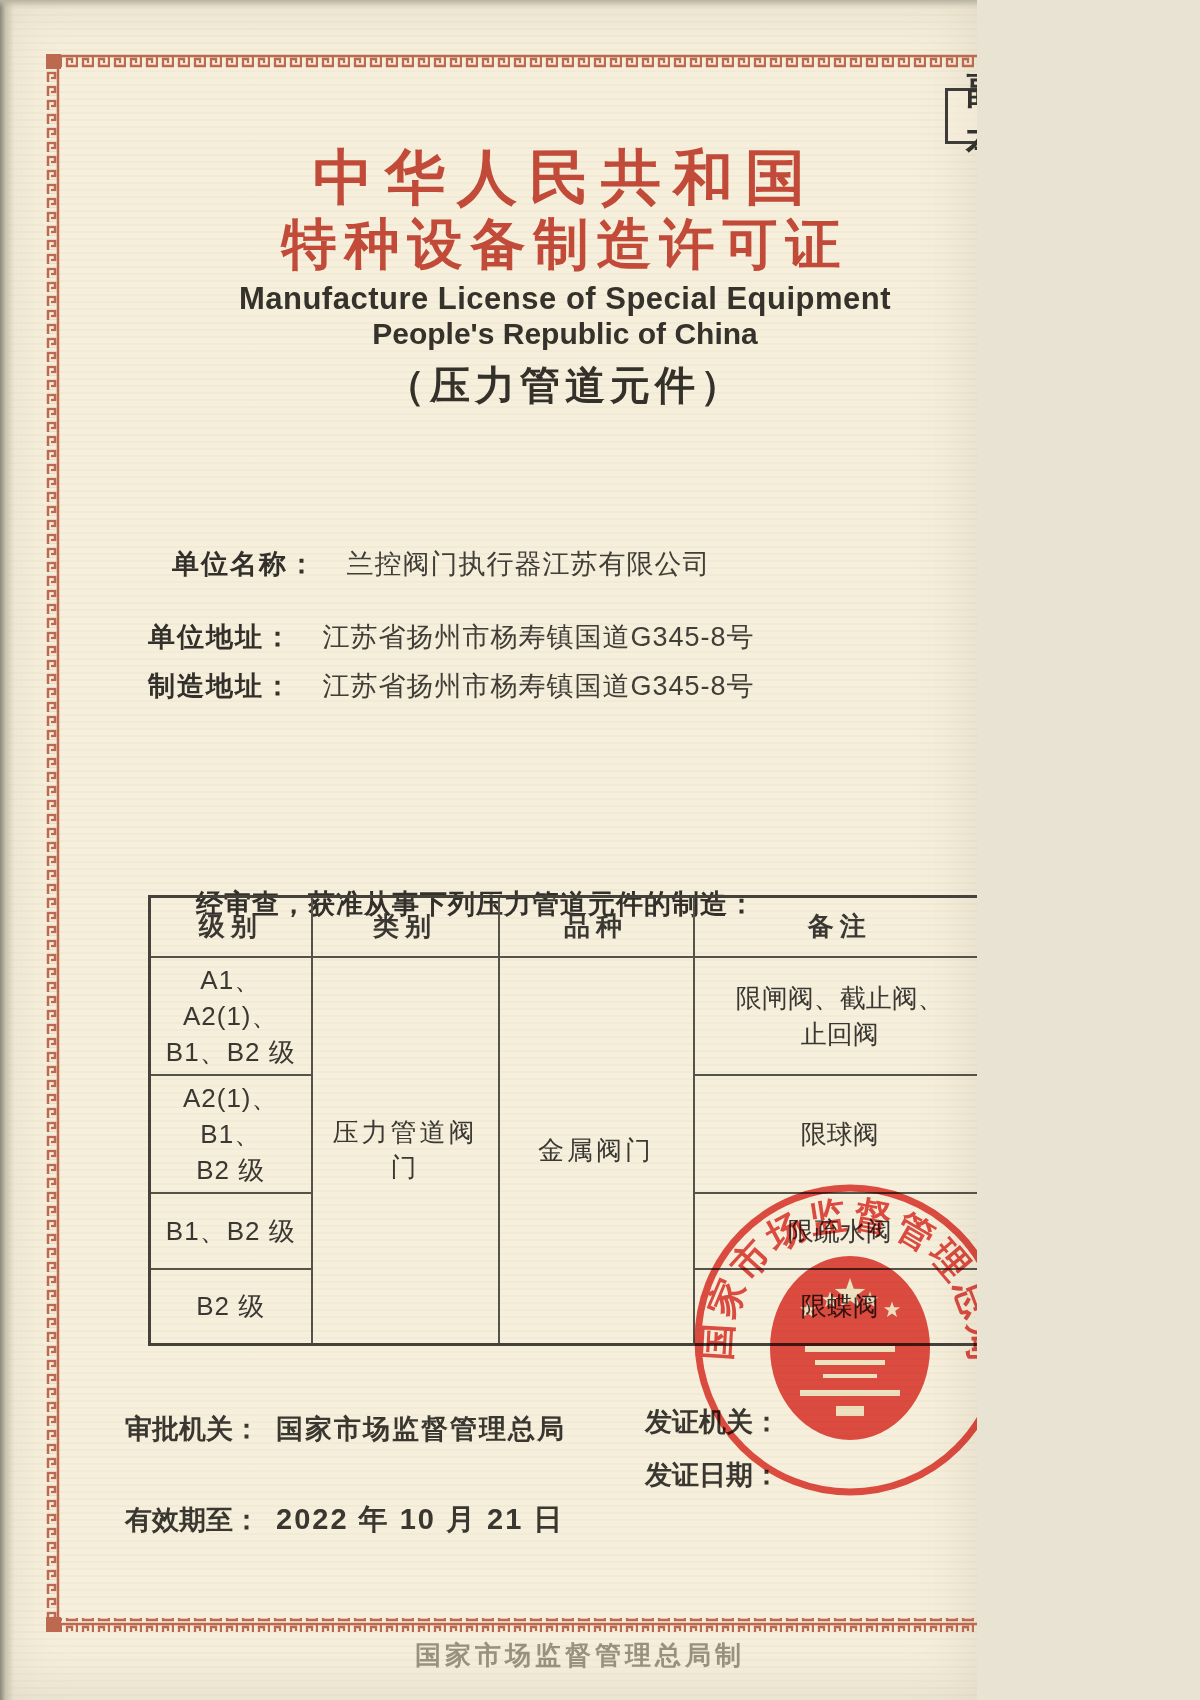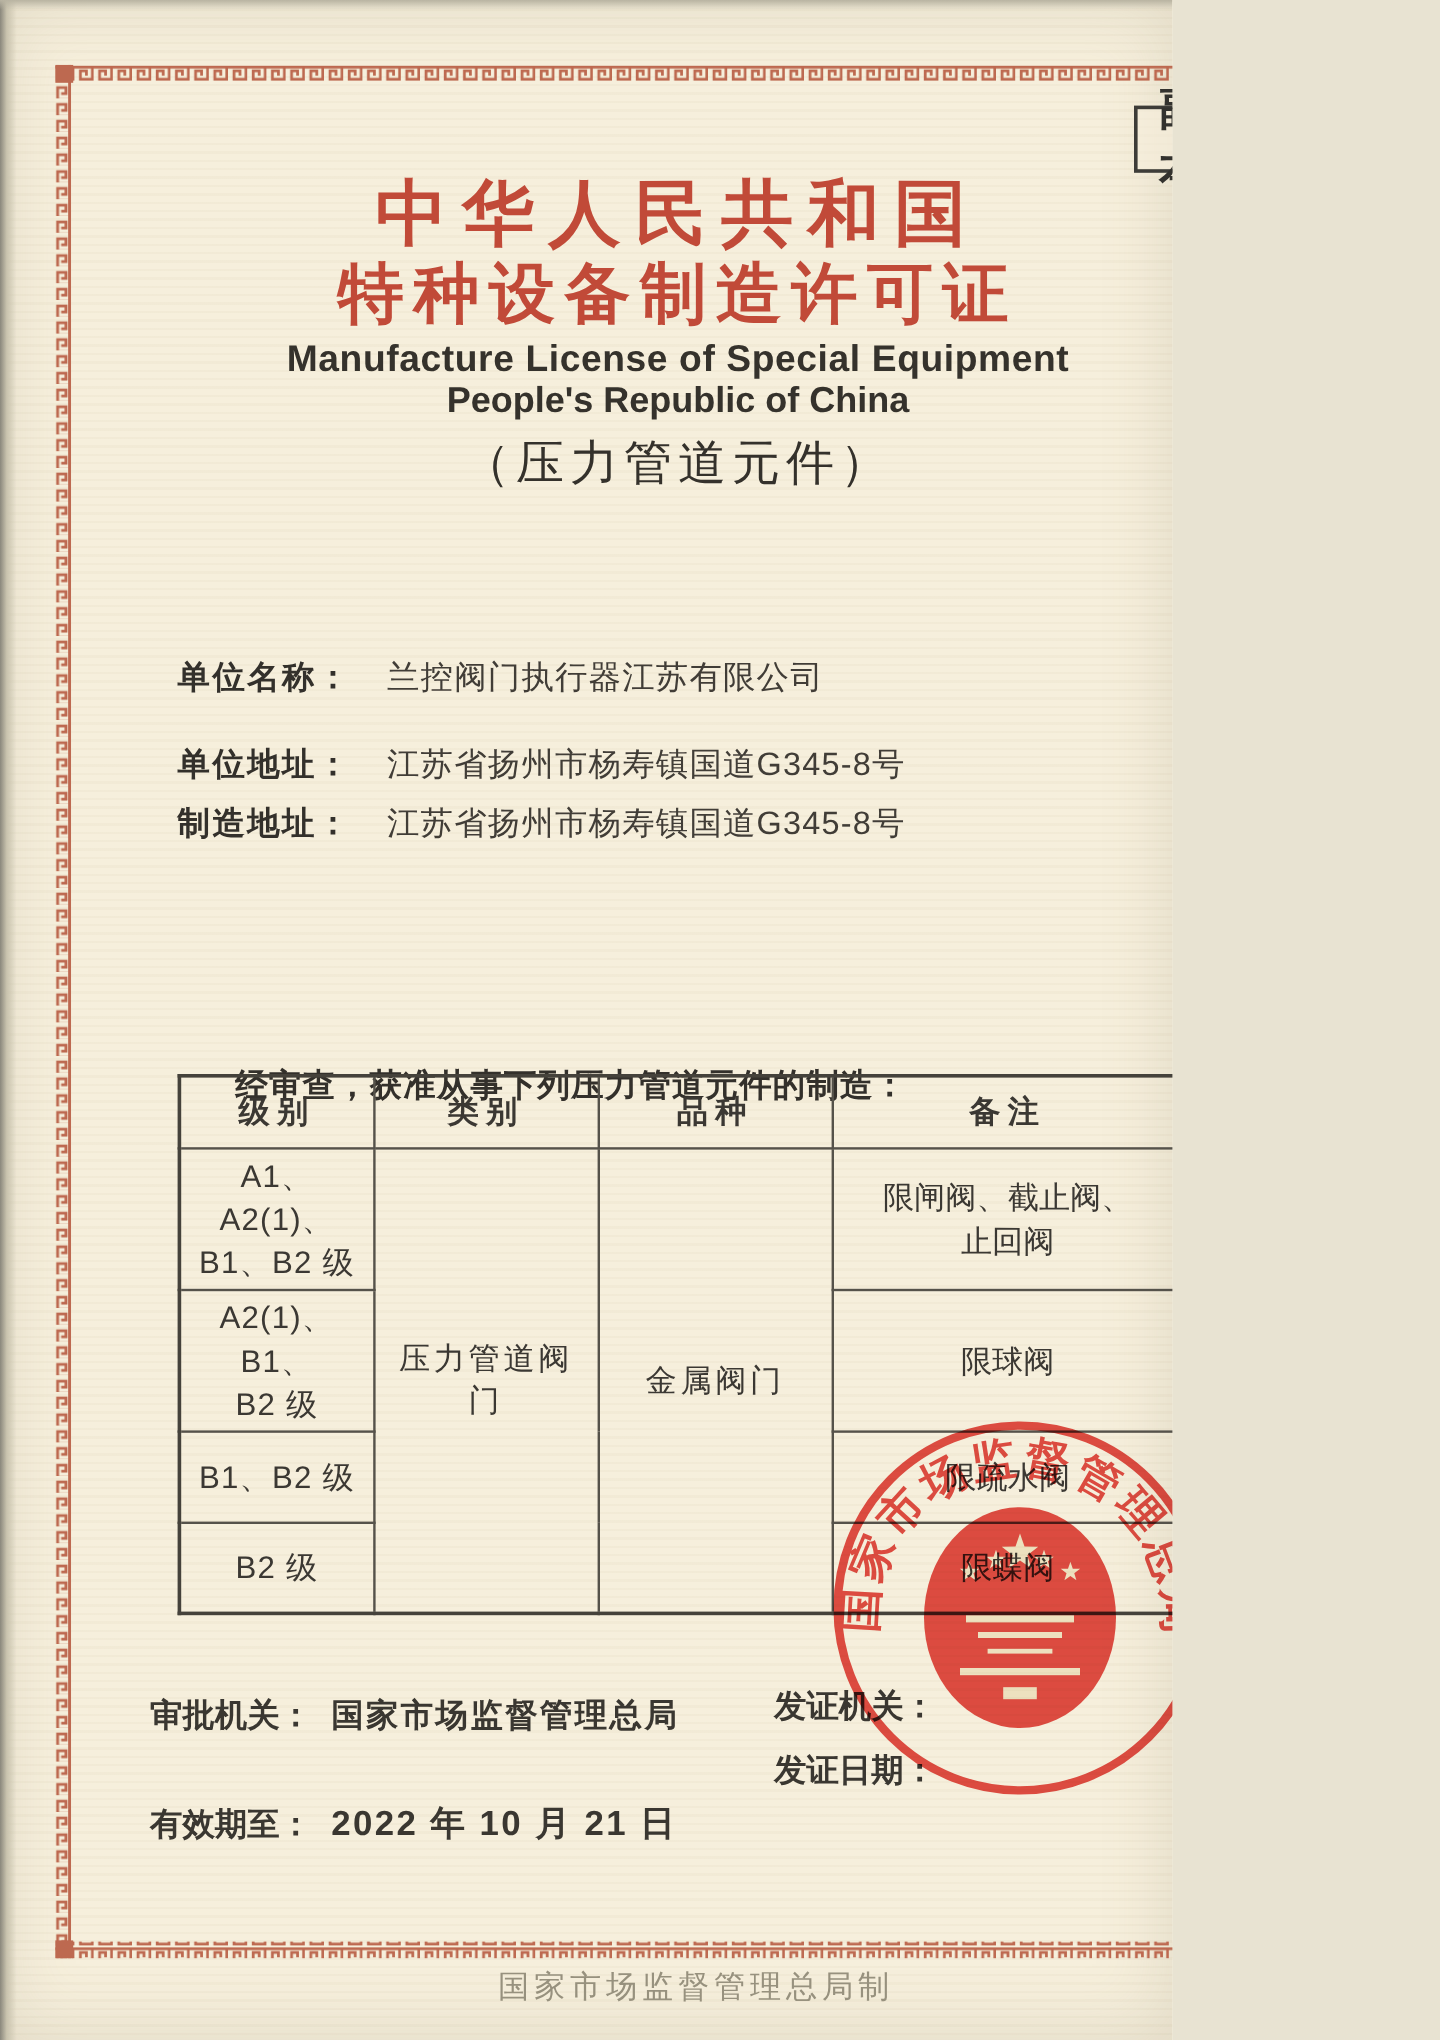--- a/index.html
+++ b/index.html
@@ -22,21 +22,21 @@
     font-size:38px;font-weight:bold;letter-spacing:22px;color:#33322e;
     padding-left:18px;box-sizing:border-box;background:rgba(246,239,220,.6);
   }
   .center-block{position:absolute;left:0;width:1130px;text-align:center;}
   .title-cn{font-weight:bold;color:#c14a38;}
   .title-cn.l1{top:138px;font-size:60px;letter-spacing:12px;}
   .title-cn.l2{top:208px;font-size:55px;letter-spacing:8px;}
   .title-en{font-family:Liberation Sans, sans-serif;font-weight:bold;color:#35322c;}
   .title-en.l1{top:281px;font-size:31px;letter-spacing:0.5px;}
   .title-en.l2{top:317px;font-size:30px;}
-  .subtitle{top:358px;font-size:40px;font-weight:normal;color:#34312b;letter-spacing:5px;}
+  .subtitle{top:358px;font-size:40px;font-weight:bold;color:#34312b;letter-spacing:5px;}
   .license-no{
     position:absolute;left:148px;top:437px;width:837px;text-align:right;
     font-size:29px;font-weight:bold;color:#474440;letter-spacing:1px;
   }
   .info-row{position:absolute;left:148px;font-size:27px;white-space:nowrap;}
   .info-row .lbl{font-weight:bold;color:#33302b;letter-spacing:2px;}
   .info-row .val{margin-left:22px;color:#413d37;letter-spacing:1px;}
   .sentence{position:absolute;left:196px;top:842px;font-size:27px;font-weight:bold;
     color:#33302b;letter-spacing:1px;margin-top:44px;}
   table.license{
@@ -53,21 +53,21 @@
   td.remark{text-align:left;padding-left:12px;white-space:pre-line;line-height:36px;}
   td.span-cell{font-size:27px;letter-spacing:3px;}
   .foot-field{position:absolute;font-size:27px;font-weight:bold;color:#3a3731;white-space:nowrap;}
   .foot-field .val{margin-left:16px;letter-spacing:2px;}
   .date-val{font-size:29px;letter-spacing:2px;}
   .seal{position:absolute;left:688px;top:1178px;width:324px;height:324px;
     mix-blend-mode:multiply;opacity:.92;z-index:4;}
   .issue-date{position:absolute;left:752px;top:1458px;font-size:29px;font-weight:bold;
     color:#3a3731;letter-spacing:2px;z-index:6;white-space:nowrap;}
   .footer-note{position:absolute;left:0;top:1638px;width:1160px;text-align:center;
-    font-size:26px;color:#97917e;letter-spacing:4px;font-weight:normal;z-index:2;}
+    font-size:26px;color:#97917e;letter-spacing:4px;font-weight:bold;z-index:2;}
 </style>
 </head>
 <body>
 
 <div class="page">
   <div class="edge-left"></div>
   <div class="edge-top"></div>
 
   <svg class="border-svg" width="1108" height="1578" viewBox="0 0 1108 1578">
     <defs>
@@ -90,21 +90,21 @@
 
   <div class="copy-badge">副 本</div>
 
   <div class="center-block title-cn l1">中华人民共和国</div>
   <div class="center-block title-cn l2">特种设备制造许可证</div>
   <div class="center-block title-en l1">Manufacture License of Special Equipment</div>
   <div class="center-block title-en l2">People's Republic of China</div>
   <div class="center-block subtitle">（压力管道元件）</div>
 
 
-  <div class="info-row" style="top:546px;">
+  <div class="info-row" style="top:546px;margin-left:24px;">
     <span class="lbl">单位名称：</span>
     <span class="val">兰控阀门执行器江苏有限公司</span>
   </div>
   <div class="info-row" style="top:619px;">
     <span class="lbl">单位地址：</span>
     <span class="val">江苏省扬州市杨寿镇国道G345-8号</span>
   </div>
   <div class="info-row" style="top:668px;">
     <span class="lbl">制造地址：</span>
     <span class="val">江苏省扬州市杨寿镇国道G345-8号</span>

